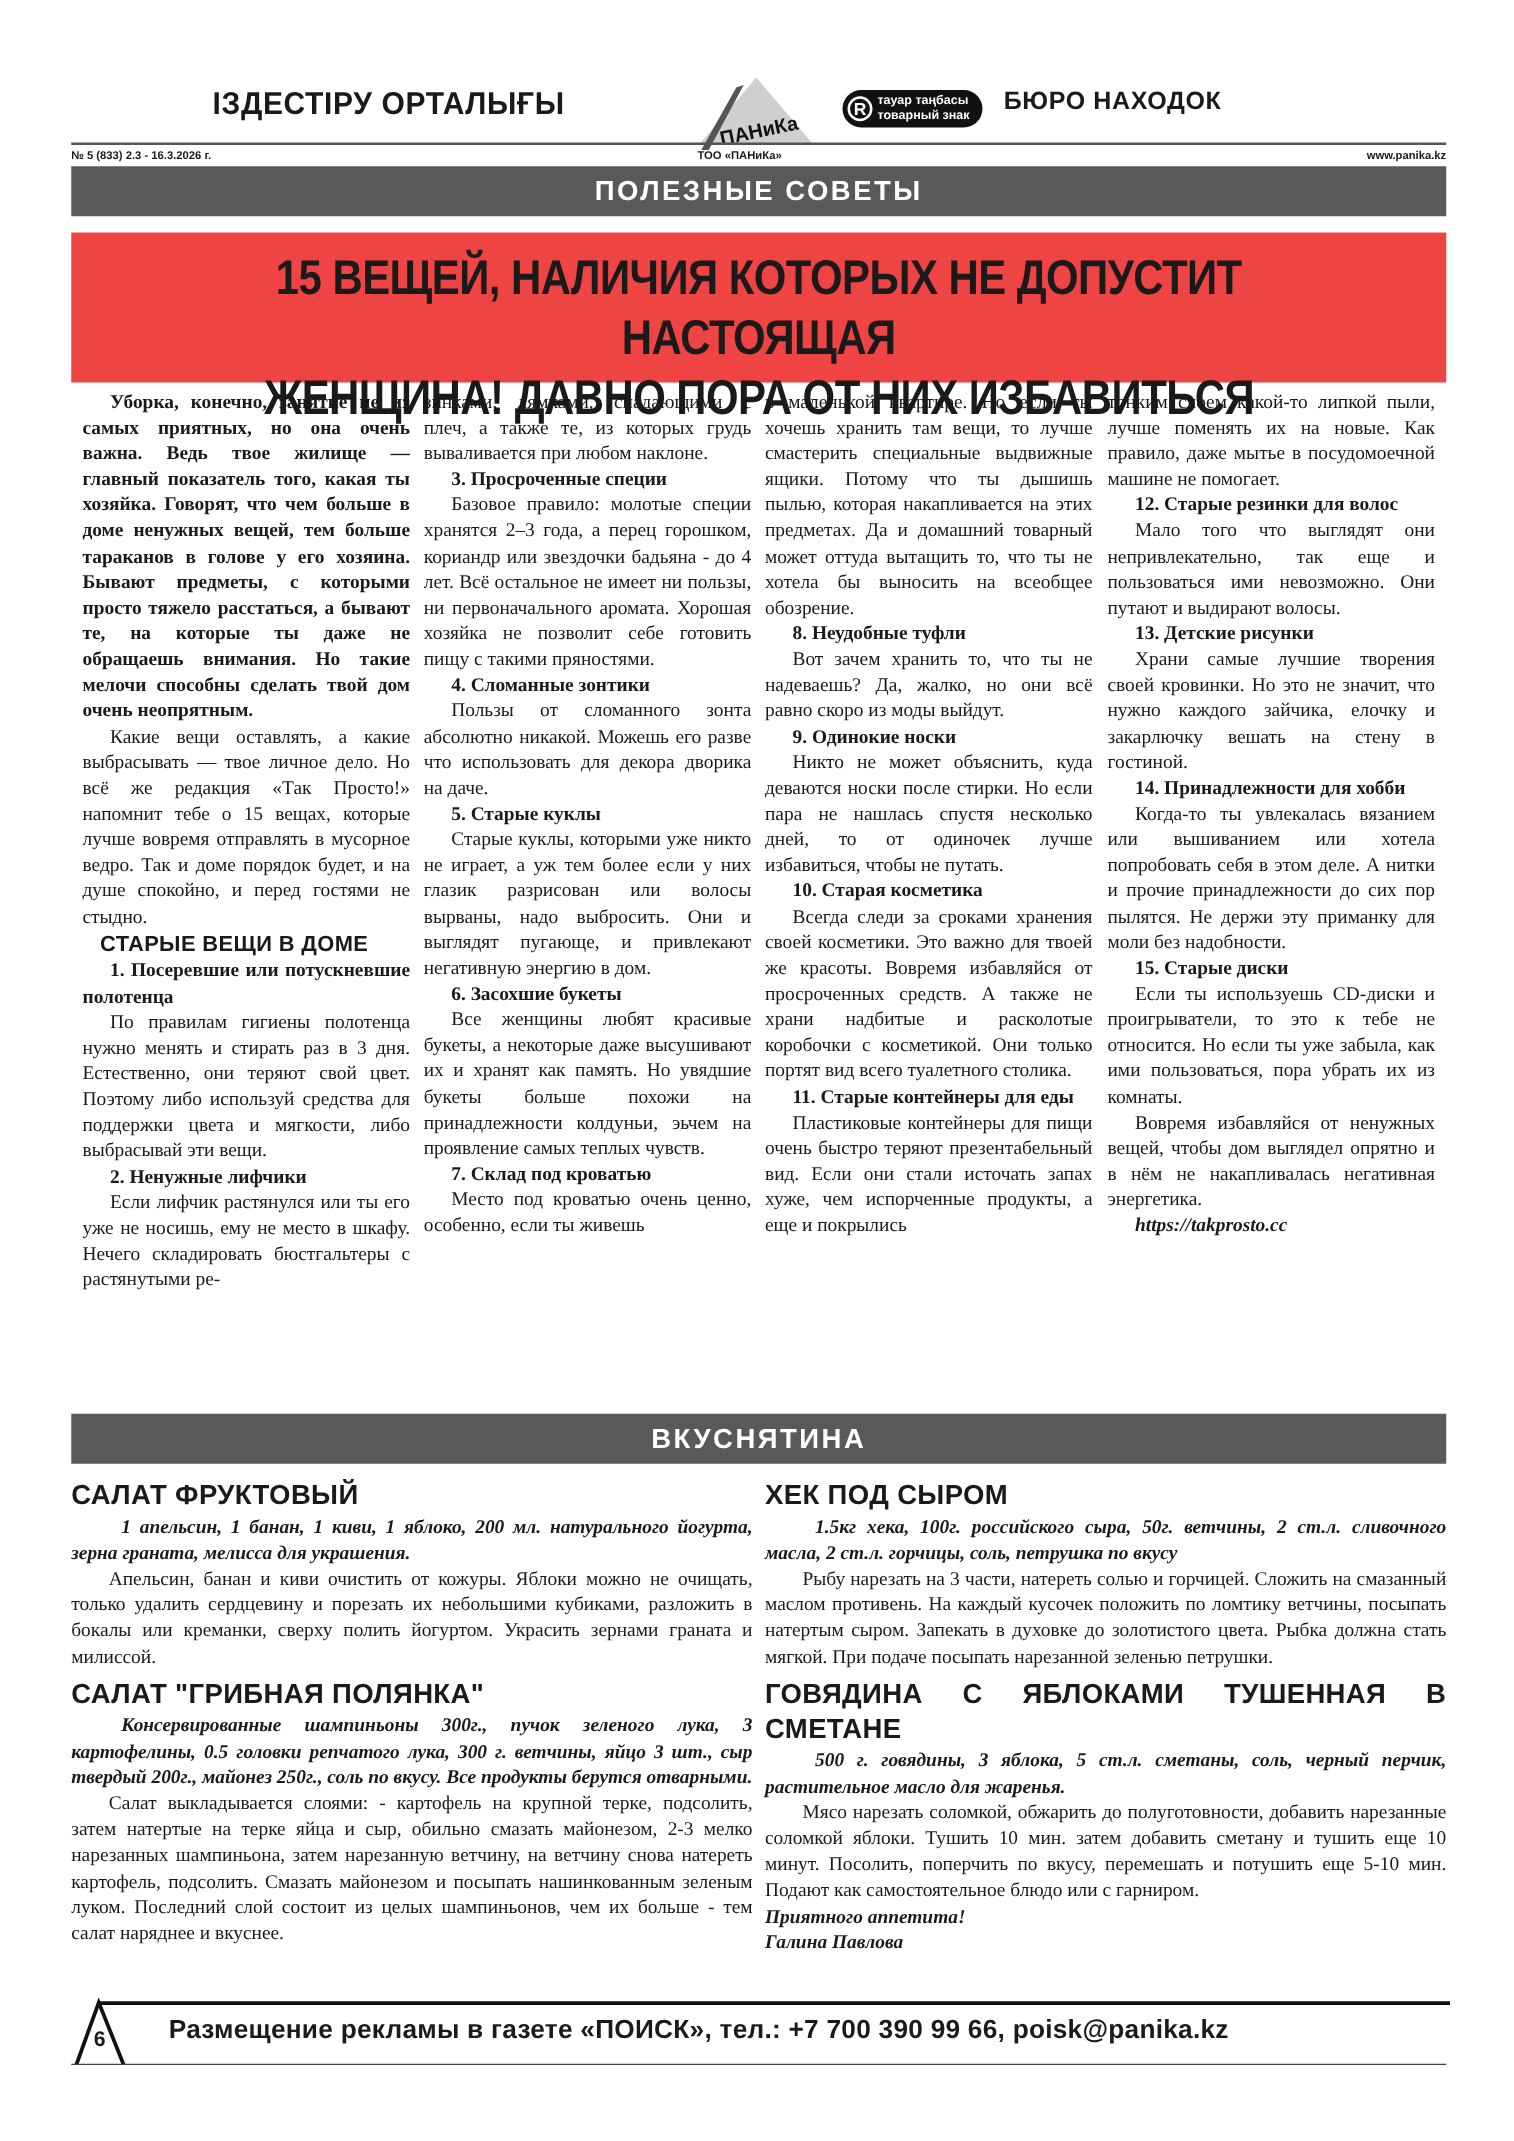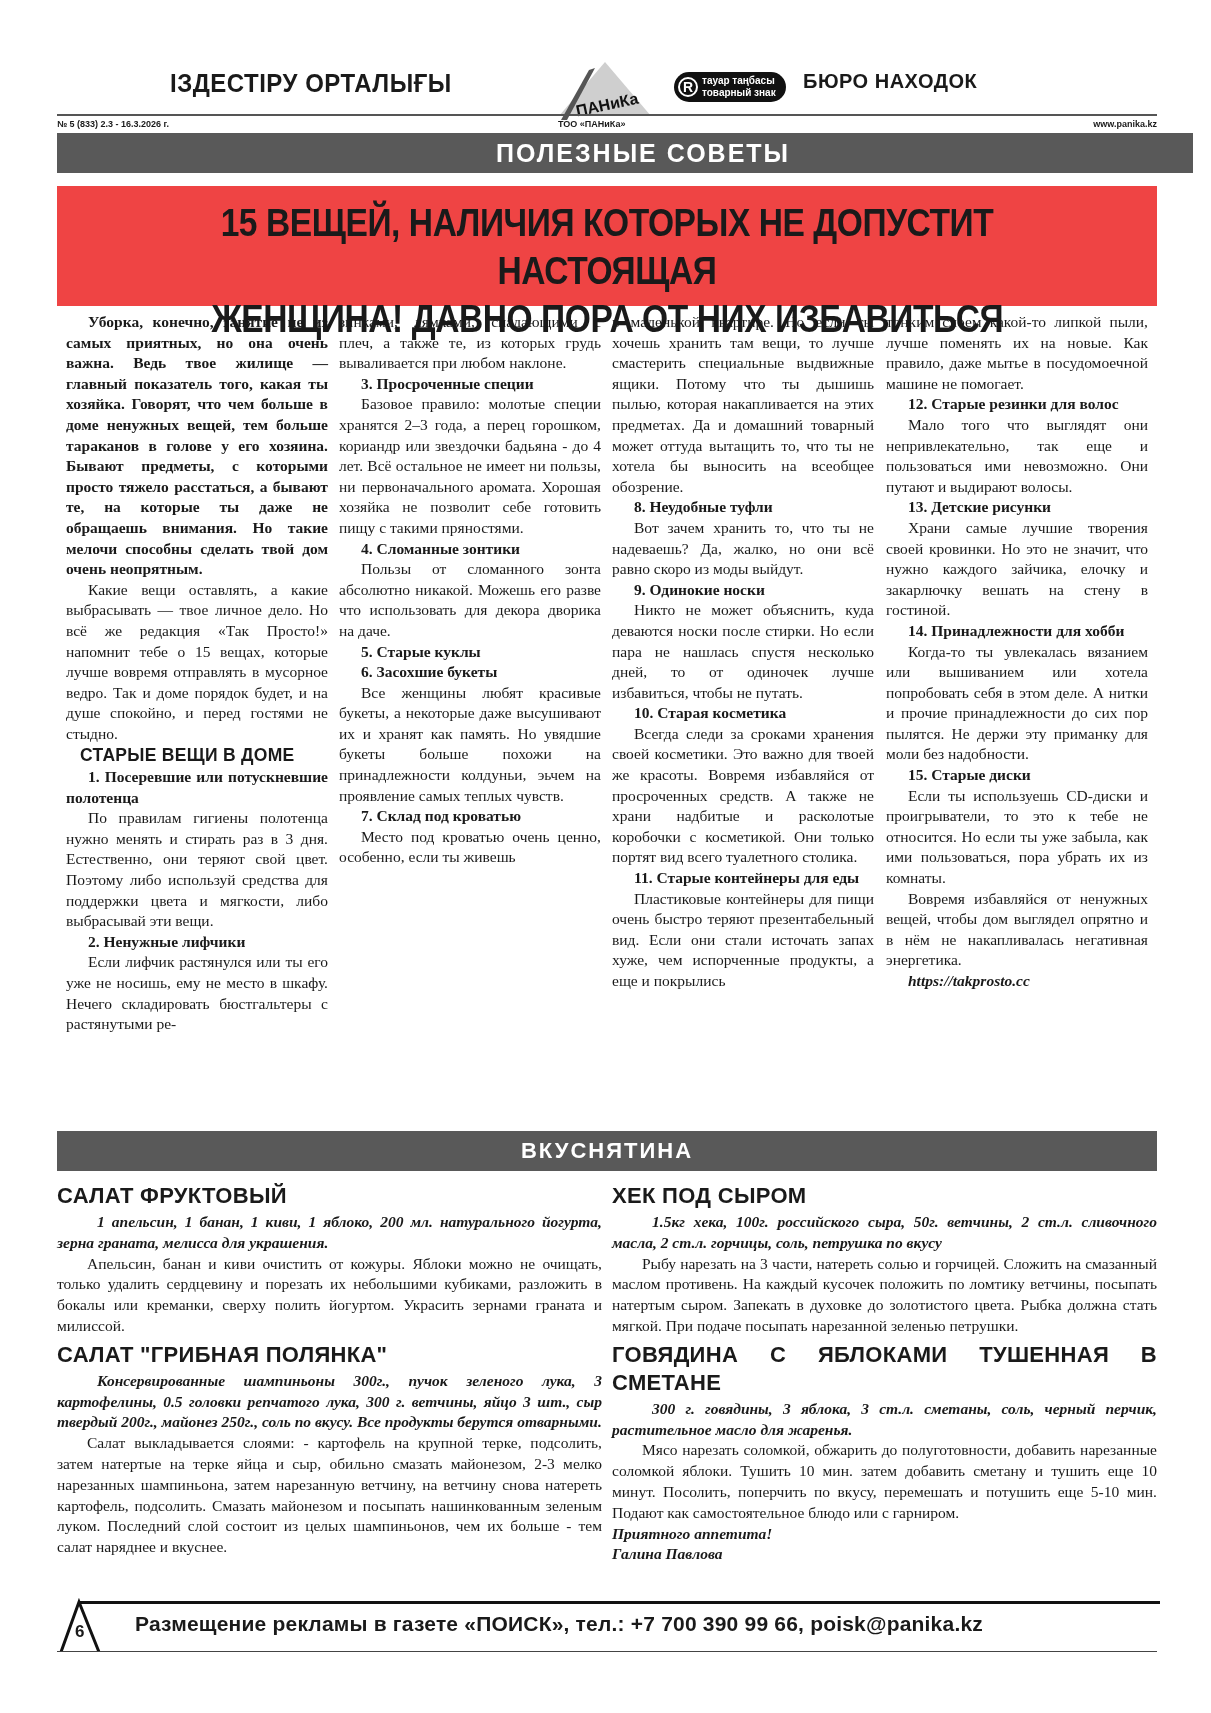--- a/index.html
+++ b/index.html
@@ -12,21 +12,21 @@
   .logo { left: 555px; top: 60px; width: 100px; height: 62px; }
   .tm { left: 674px; top: 72px; width: 112px; height: 30px; background: #111; border-radius: 15px; color: #fff; font-family: "Liberation Sans", sans-serif; font-size: 10px; font-weight: bold; display: flex; align-items: center; }
   .tm .reg { width: 20px; height: 20px; border: 2px solid #fff; border-radius: 50%; margin: 0 4px 0 4px; display: flex; align-items: center; justify-content: center; font-size: 14px; box-sizing: border-box; }
   .tm .lines { line-height: 12px; }
   .rule-top { left: 57px; width: 1100px; top: 114px; height: 2px; background: #555; }
   .issue { left: 57px; top: 119px; font-family: "Liberation Sans", sans-serif; font-size: 9px; font-weight: bold; }
   .too { left: 558px; top: 119px; font-family: "Liberation Sans", sans-serif; font-size: 9px; font-weight: bold; }
   .site { right: 54px; top: 119px; font-family: "Liberation Sans", sans-serif; font-size: 9px; font-weight: bold; }
 
   .band { left: 57px; width: 1100px; background: #595959; color: #fff; font-family: "Liberation Sans", sans-serif; font-weight: bold; text-align: center; letter-spacing: 2px; }
-  .band1 { top: 133px; height: 40px; font-size: 25px; line-height: 40px; padding-left: 36px; }
+  .band1 { top: 133px; height: 40px; font-size: 22px; line-height: 40px; }
   .band2 { top: 1131px; height: 40px; font-size: 22px; line-height: 40px; }
 
   .headline { left: 57px; width: 1100px; top: 186px; height: 120px; background: #ef4444; text-align: center; font-family: "Liberation Sans", sans-serif; font-weight: bold; font-size: 39px; line-height: 48px; padding-top: 13px; box-sizing: border-box; letter-spacing: -0.5px; transform-origin: top; }
   .headline span { display: inline-block; transform: scaleX(0.86); }
 
   
   .col { top: 312px; width: 262px; height: 810px; font-size: 15.5px; line-height: 20.6px; text-align: justify; hyphens: manual; }
   .c1 { left: 66px; }
   .c2 { left: 339px; }
   .c3 { left: 612px; }
@@ -93,20 +93,21 @@
   <p>Если лифчик растянулся или ты его уже не носишь, ему не место в шкафу. Нечего складировать бюстгальтеры с растянутыми ре-</p>
 </div>
 
 <div class="abs col c2">
   <p style="text-indent:0">зинками, лямками, спадающими с плеч, а также те, из которых грудь вываливается при любом наклоне.</p>
   <p class="sub">3. Просроченные специи</p>
   <p>Базовое правило: молотые специи хранятся 2–3 года, а перец горошком, кориандр или звездочки бадьяна - до 4 лет. Всё остальное не имеет ни пользы, ни первоначального аромата. Хорошая хозяйка не позволит себе готовить пищу с такими пряностями.</p>
   <p class="sub">4. Сломанные зонтики</p>
   <p>Пользы от сломанного зонта абсолютно никакой. Можешь его разве что использовать для декора дворика на даче.</p>
   <p class="sub">5. Старые куклы</p>
+  <p>Старые куклы, которыми уже никто не играет, а уж тем более если у них глазик разрисован или волосы вырваны, надо выбросить. Они и выглядят пугающе, и привлекают негативную энергию в дом.</p>
   <p class="sub">6. Засохшие букеты</p>
   <p>Все женщины любят красивые букеты, а некоторые даже высушивают их и хранят как память. Но увядшие букеты больше похожи на принадлежности колдуньи, эьчем на проявление самых теплых чувств.</p>
   <p class="sub">7. Склад под кроватью</p>
   <p>Место под кроватью очень ценно, особенно, если ты живешь</p>
 </div>
 
 <div class="abs col c3">
   <p style="text-indent:0">в маленькой квартире. Но если ты хочешь хранить там вещи, то лучше смастерить специальные выдвижные ящики. Потому что ты дышишь пылью, которая накапливается на этих предметах. Да и домашний товарный может оттуда вытащить то, что ты не хотела бы выносить на всеобщее обозрение.</p>
   <p class="sub">8. Неудобные туфли</p>
   <p>Вот зачем хранить то, что ты не надеваешь? Да, жалко, но они всё равно скоро из моды выйдут.</p>
@@ -148,21 +149,21 @@
 </div>
 
 <div class="abs rcol r2">
   <div>
     <h3>ХЕК ПОД СЫРОМ</h3>
     <p class="ingr">1.5кг хека, 100г. российского сыра, 50г. ветчины, 2 ст.л. сливочного масла, 2 ст.л. горчицы, соль, петрушка по вкусу</p>
     <p class="body">Рыбу нарезать на 3 части, натереть солью и горчицей. Сложить на смазанный маслом противень. На каждый кусочек положить по ломтику ветчины, посыпать натертым сыром. Запекать в духовке до золотистого цвета. Рыбка должна стать мягкой. При подаче посыпать нарезанной зеленью петрушки.</p>
   </div>
   <div style="margin-top:4px">
     <h3>ГОВЯДИНА С ЯБЛОКАМИ ТУШЕННАЯ В СМЕТАНЕ</h3>
-    <p class="ingr">300 г. говядины, 3 яблока, 3 ст.л. сметаны, соль, черный перчик, растительное масло для жаренья.</p>
+    <p class="ingr">500 г. говядины, 3 яблока, 5 ст.л. сметаны, соль, черный перчик, растительное масло для жаренья.</p>
     <p class="body">Мясо нарезать соломкой, обжарить до полуготовности, добавить нарезанные соломкой яблоки. Тушить 10 мин. затем добавить сметану и тушить еще 10 минут. Посолить, поперчить по вкусу, перемешать и потушить еще 5-10 мин. Подают как самостоятельное блюдо или с гарниром.</p>
   </div>
   <p class="sign">Приятного аппетита!</p>
   <p class="sign">Галина Павлова</p>
 </div>
 
 <div class="abs footer-rule"></div>
 <svg class="abs page-tri" viewBox="0 0 44 54">
   <polyline points="4,54 22,4 42,54" fill="none" stroke="#111" stroke-width="3"></polyline>
 </svg>

